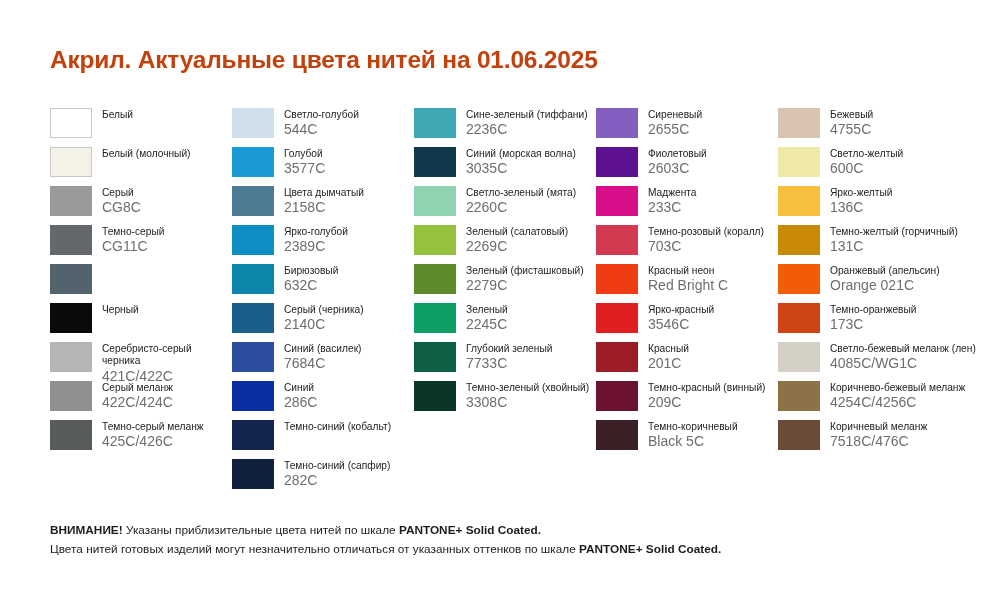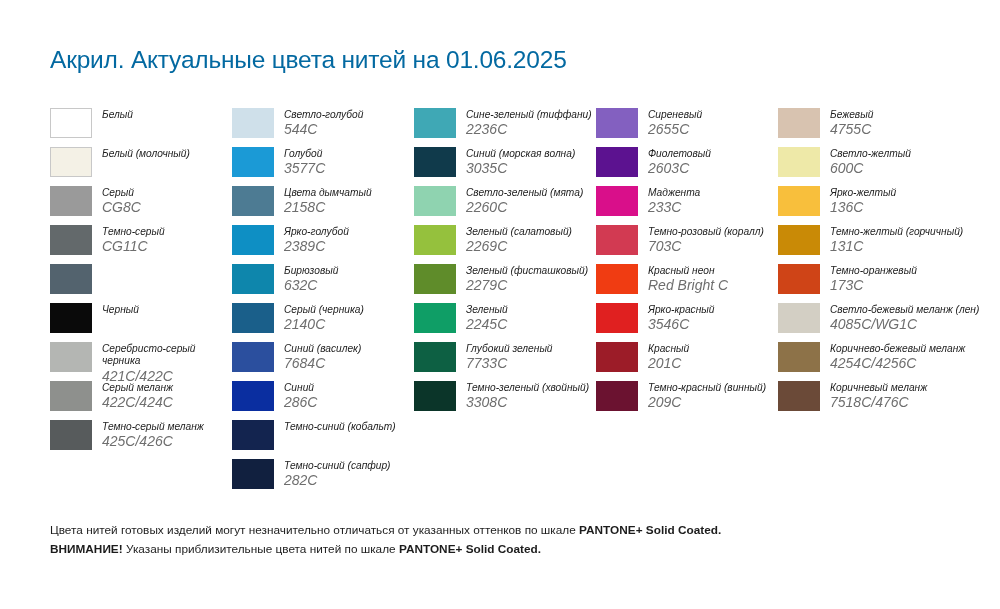--- a/index.html
+++ b/index.html
@@ -19,32 +19,31 @@
     position: relative;
     width: 1000px;
     height: 609px;
     padding: 0;
   }
   .title {
     position: absolute;
     left: 50px;
     top: 46px;
     font-size: 24.5px;
-    font-weight: normal;
+    font-weight: bold;
     letter-spacing: -0.2px;
-    color: #0369a1;
+    color: #c2410c;
   }
   .columns {
     position: absolute;
     left: 50px;
     top: 108px;
     width: 910px;
     display: flex;
     gap: 4px;
-    font-style: italic;
   }
   .column {
     width: 182px;
     display: flex;
     flex-direction: column;
   }
   .swatch-row {
     display: flex;
     align-items: flex-start;
     height: 39px;
@@ -341,20 +340,27 @@
           <div class="lbl-code">201C</div>
         </div>
       </div>
       <div class="swatch-row">
         <div class="swatch" style="background-color: rgb(107, 18, 48);"></div>
         <div class="labels">
           <div class="lbl-name">Темно-красный (винный)</div>
           <div class="lbl-code">209C</div>
         </div>
       </div>
+      <div class="swatch-row">
+        <div class="swatch" style="background-color: rgb(59, 33, 37);"></div>
+        <div class="labels">
+          <div class="lbl-name">Темно-коричневый</div>
+          <div class="lbl-code">Black 5C</div>
+        </div>
+      </div>
     </div>
 
     <div class="column">
       <div class="swatch-row">
         <div class="swatch" style="background-color: rgb(216, 195, 176);"></div>
         <div class="labels">
           <div class="lbl-name">Бежевый</div>
           <div class="lbl-code">4755C</div>
         </div>
       </div>
@@ -373,20 +379,27 @@
         </div>
       </div>
       <div class="swatch-row">
         <div class="swatch" style="background-color: rgb(201, 138, 6);"></div>
         <div class="labels">
           <div class="lbl-name">Темно-желтый (горчичный)</div>
           <div class="lbl-code">131C</div>
         </div>
       </div>
       <div class="swatch-row">
+        <div class="swatch" style="background-color: rgb(242, 92, 5);"></div>
+        <div class="labels">
+          <div class="lbl-name">Оранжевый (апельсин)</div>
+          <div class="lbl-code">Orange 021C</div>
+        </div>
+      </div>
+      <div class="swatch-row">
         <div class="swatch" style="background-color: rgb(207, 68, 23);"></div>
         <div class="labels">
           <div class="lbl-name">Темно-оранжевый</div>
           <div class="lbl-code">173C</div>
         </div>
       </div>
       <div class="swatch-row">
         <div class="swatch" style="background-color: rgb(211, 207, 196);"></div>
         <div class="labels">
           <div class="lbl-name">Светло-бежевый меланж (лен)</div>
@@ -406,20 +419,20 @@
           <div class="lbl-name">Коричневый меланж</div>
           <div class="lbl-code">7518C/476C</div>
         </div>
       </div>
     </div>
 
   </div>
 
   <div class="footer">
     <div>
+      <b>ВНИМАНИЕ!</b><span> Указаны приблизительные цвета нитей по шкале </span><b>PANTONE+ Solid Coated.</b>
+    </div>
+    <div>
       <span>Цвета нитей готовых изделий могут незначительно отличаться от указанных оттенков по шкале </span><b>PANTONE+ Solid Coated.</b>
     </div>
-    <div>
-      <b>ВНИМАНИЕ!</b><span> Указаны приблизительные цвета нитей по шкале </span><b>PANTONE+ Solid Coated.</b>
-    </div>
   </div>
 
 </div>
 
 </body></html>

